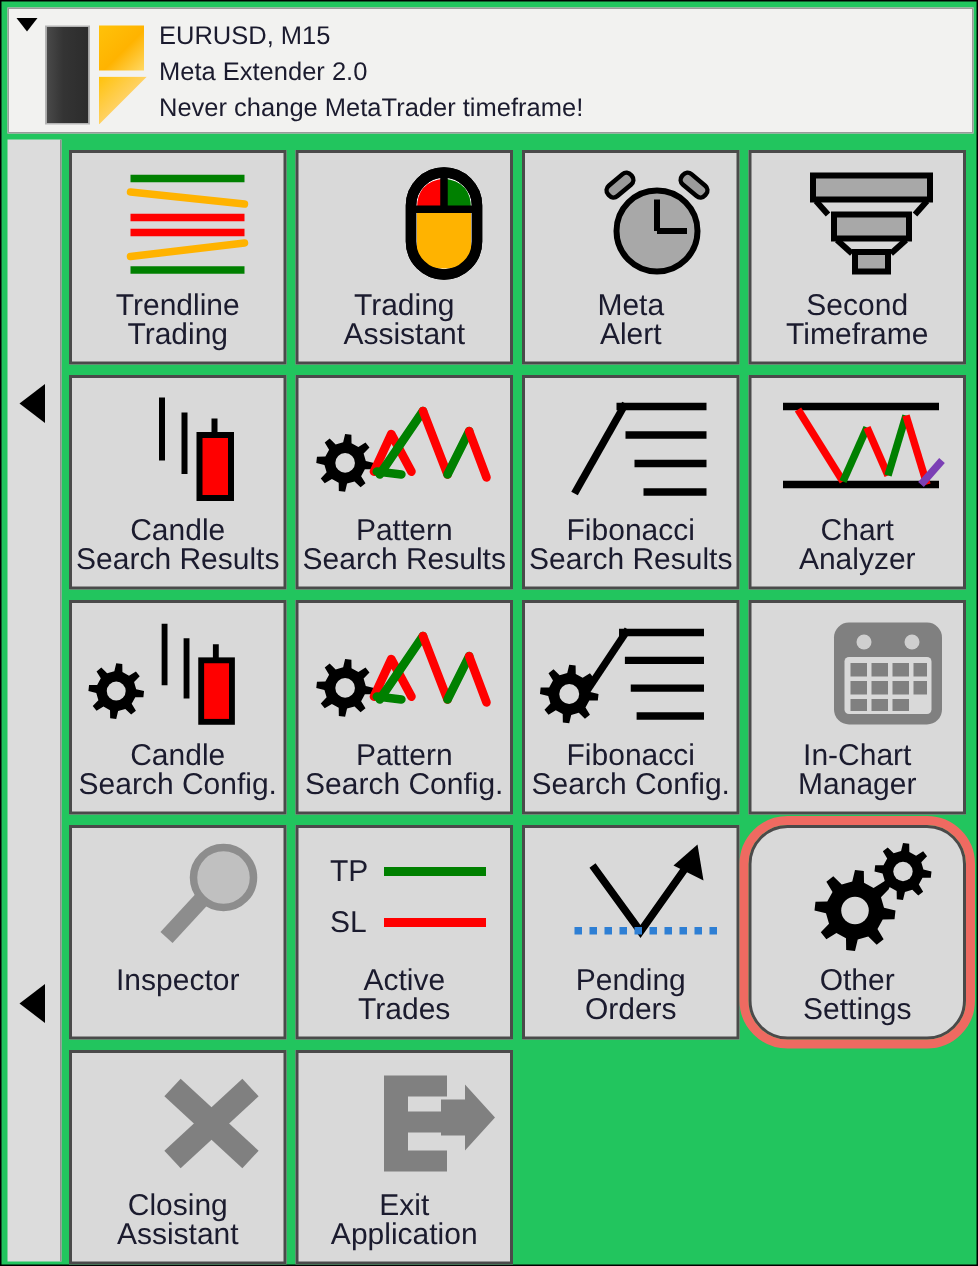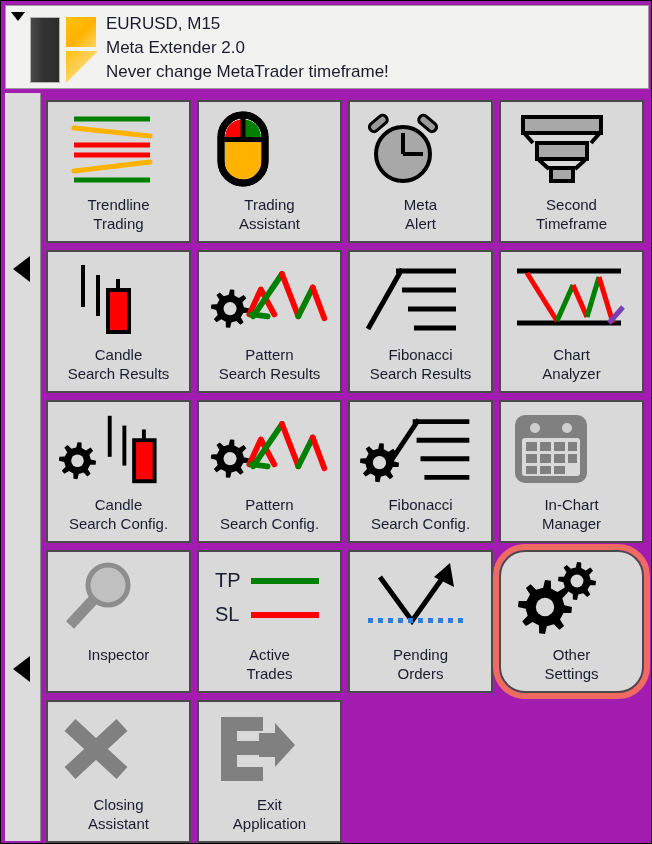--- a/index.html
+++ b/index.html
@@ -8,21 +8,21 @@
     background: #ffffff;
   }
   body {
     font-family: "Liberation Sans", sans-serif;
   }
   .app-window {
     position: relative;
     width: 652px;
     height: 844px;
     box-sizing: border-box;
-    background: #a21caf;
+    background: #22c55e;
     border: 1px solid #000000;
     overflow: hidden;
   }
 
   
   .header {
     position: absolute;
     left: 4px;
     top: 4px;
     width: 644px;
@@ -140,24 +140,24 @@
     outline: 6px solid #ef6a61;
     outline-offset: 0px;
     border-color: #4a4a4a;
     border-radius: 26px;
   }
   .tile-icon {
     width: 125px;
     height: 93px;
     display: flex;
     align-items: center;
-    justify-content: flex-start;
+    justify-content: flex-end;
   }
   .tile-label {
-    font-size: 15px;
+    font-size: 20px;
     line-height: 19px;
     text-align: center;
     color: #1b1b2e;
     white-space: pre-line;
     padding: 0 2px;
   }
   svg { display: block; }
 </style>
 </head>
 <body>

